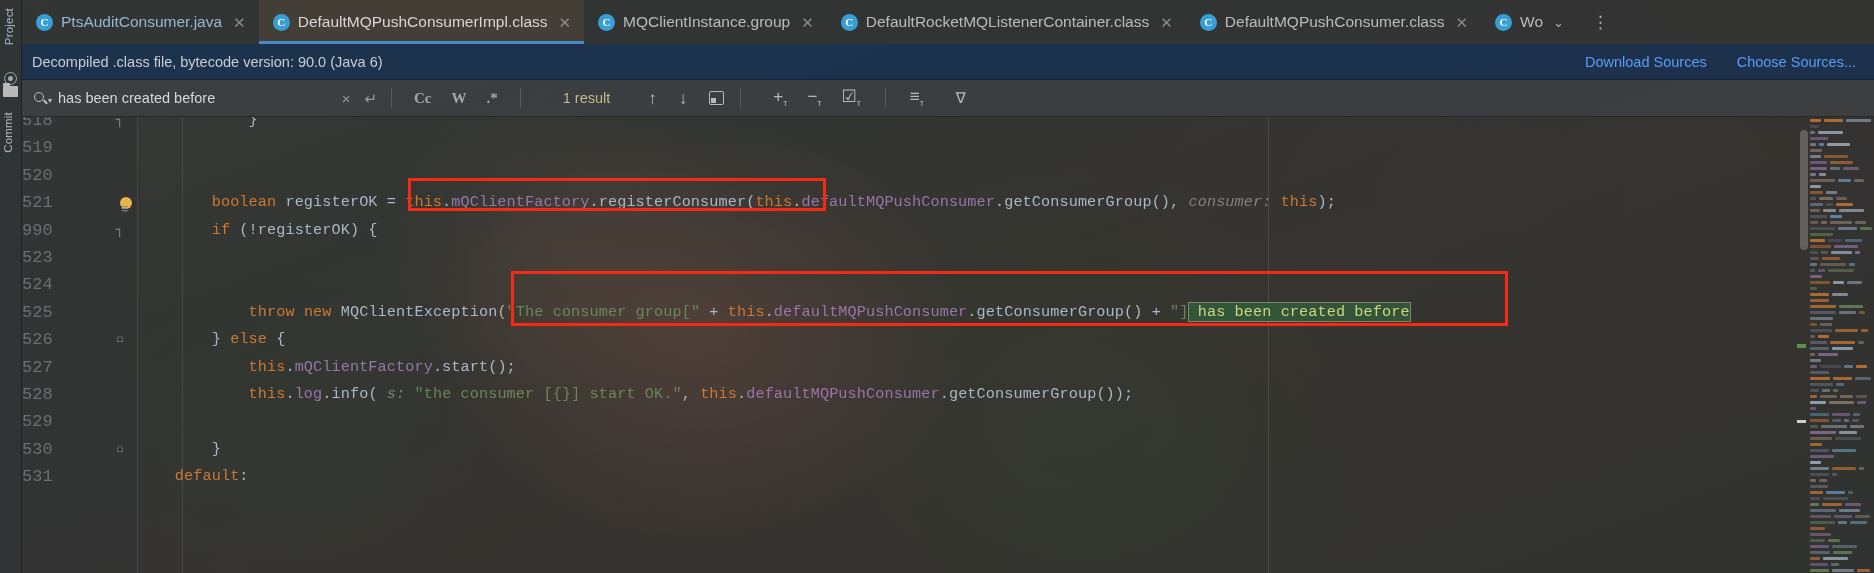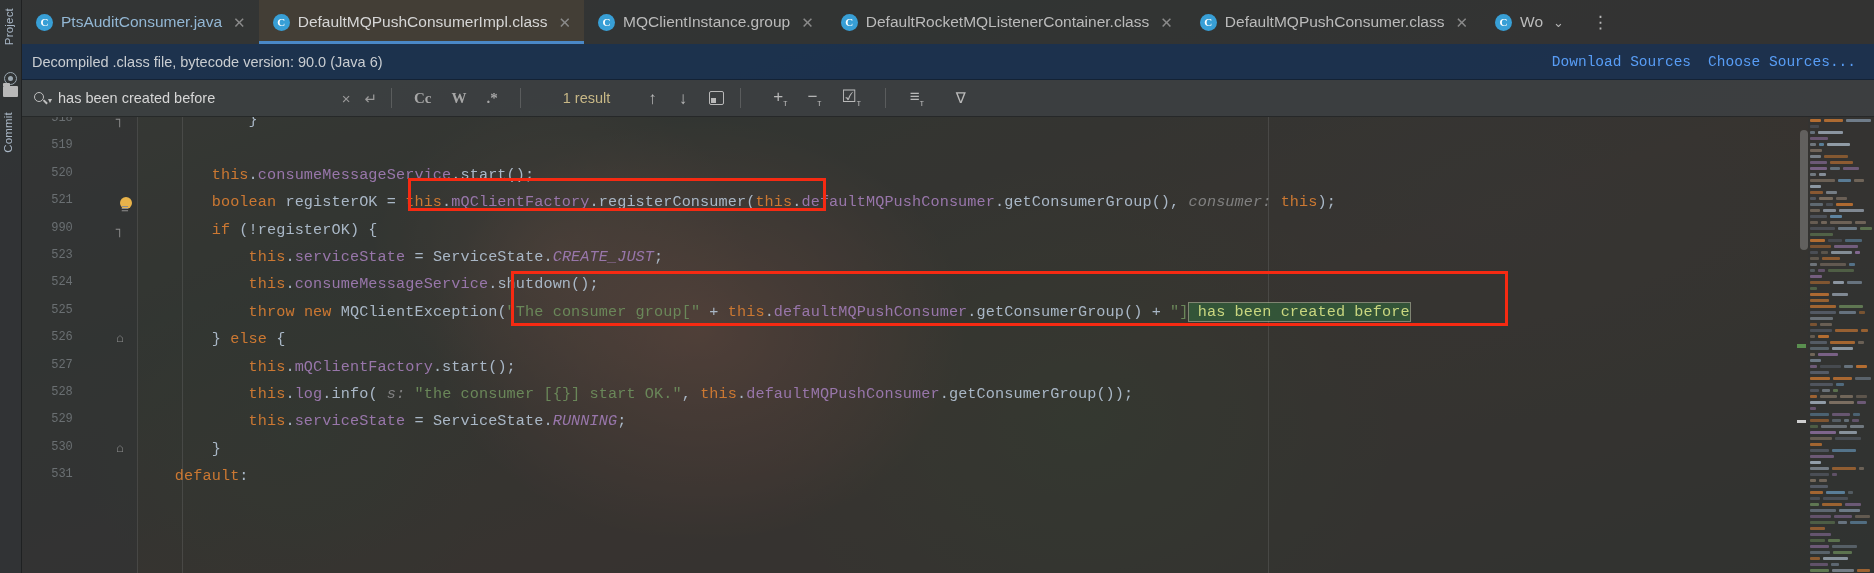--- a/index.html
+++ b/index.html
@@ -125,21 +125,21 @@
     position: absolute; left: 22px; top: 44px;
     width: 1852px; height: 36px;
     background: rgba(27,50,80,0.93);
     border-bottom: 1px solid rgba(0,0,0,0.30);
     z-index: 19;
     display: flex; align-items: center;
     padding: 0 18px 0 10px;
   }
   #notify-text { color: #c9cdd1; font-size: 14.5px; }
   .notify-actions {
-    margin-left: auto; display: flex; gap: 17px; font-family: Liberation Mono, monospace;
+    margin-left: auto; display: flex; gap: 30px;
   }
   .notify-link {
     color: #589df6; font-size: 14.5px;
   }
 
   
   #searchbar {
     position: absolute; left: 22px; top: 80px;
     width: 1852px; height: 37px;
     background: rgba(60,63,65,0.95);
@@ -218,22 +218,22 @@
     width: 115px; height: 456px;
     background: rgba(49,51,53,0.55);
   }
   #gutter-sep {
     position: absolute; left: 115px; top: 0;
     width: 1px; height: 456px;
     background: rgba(90,90,90,0.5);
   }
   .ln {
     position: absolute; left: 0; width: 80px;
-    text-align: center;
-    color: #6a6f72; font-size: 12px;
+    text-align: left;
+    color: #6a6f72; font-size: 17px;
     font-family: "Liberation Mono", monospace;
   }
   .bulb {
     position: absolute; left: 98px;
     width: 12px; height: 12px; border-radius: 50%;
     background: #e8b34a;
   }
   .fold-brace {
     position: absolute; left: 94px;
     color: #8d8d8d; font-size: 13px;
@@ -422,30 +422,26 @@
         <div class="ln" style="top: 322.8px;">530</div>
         <div class="fold-brace" style="top: 323.8px;">⌂</div>
         <div class="ln" style="top: 350.2px;">531</div>
       </div>
     <div id="gutter-sep"></div>
     <div class="guide" style="left:160px;"></div>
     <div class="guide" style="left:1246px;"></div>
     <div class="code-area" id="code-area">
         <div class="cl" style="top: -6px;"><span class="plain">            }</span></div>
         <div class="cl" style="top: 21.4px;"></div>
-        <div class="cl" style="top: 48.8px;"><span class="plain">        </span><span class="kw">this</span><span class="plain">.</span><span class="fld">consumeMessageService</span><span class="plain">.</span><span class="plain">start</span><span class="plain">();</span></div>
         <div class="cl" style="top: 76.2px;"><span class="plain">        </span><span class="kw">boolean</span><span class="plain"> registerOK = </span><span class="kw">this</span><span class="plain">.</span><span class="fld">mQClientFactory</span><span class="plain">.</span><span class="plain">registerConsumer</span><span class="plain">(</span><span class="kw">this</span><span class="plain">.</span><span class="fld">defaultMQPushConsumer</span><span class="plain">.</span><span class="plain">getConsumerGroup</span><span class="plain">(), </span><span class="param-hint">consumer:</span><span class="plain"> </span><span class="kw">this</span><span class="plain">);</span></div>
         <div class="cl" style="top: 103.6px;"><span class="plain">        </span><span class="kw">if</span><span class="plain"> (!registerOK) {</span></div>
-        <div class="cl" style="top: 131px;"><span class="plain">            </span><span class="kw">this</span><span class="plain">.</span><span class="fld">serviceState</span><span class="plain"> = ServiceState.</span><span class="ital">CREATE_JUST</span><span class="plain">;</span></div>
-        <div class="cl" style="top: 158.4px;"><span class="plain">            </span><span class="kw">this</span><span class="plain">.</span><span class="fld">consumeMessageService</span><span class="plain">.</span><span class="plain">shutdown</span><span class="plain">();</span></div>
         <div class="cl" style="top: 185.8px;"><span class="plain">            </span><span class="kw">throw</span><span class="plain"> </span><span class="kw">new</span><span class="plain"> MQClientException(</span><span class="str">"The consumer group["</span><span class="plain"> + </span><span class="kw">this</span><span class="plain">.</span><span class="fld">defaultMQPushConsumer</span><span class="plain">.</span><span class="plain">getConsumerGroup</span><span class="plain">() + </span><span class="str">"]</span><span class="hl-match"> has been created before</span></div>
         <div class="cl" style="top: 213.2px;"><span class="plain">        } </span><span class="kw">else</span><span class="plain"> {</span></div>
         <div class="cl" style="top: 240.6px;"><span class="plain">            </span><span class="kw">this</span><span class="plain">.</span><span class="fld">mQClientFactory</span><span class="plain">.</span><span class="plain">start</span><span class="plain">();</span></div>
         <div class="cl" style="top: 268px;"><span class="plain">            </span><span class="kw">this</span><span class="plain">.</span><span class="fld">log</span><span class="plain">.</span><span class="plain">info</span><span class="plain">( </span><span class="param-hint">s:</span><span class="plain"> </span><span class="str">"the consumer [{}] start OK."</span><span class="plain">, </span><span class="kw">this</span><span class="plain">.</span><span class="fld">defaultMQPushConsumer</span><span class="plain">.</span><span class="plain">getConsumerGroup</span><span class="plain">());</span></div>
-        <div class="cl" style="top: 295.4px;"><span class="plain">            </span><span class="kw">this</span><span class="plain">.</span><span class="fld">serviceState</span><span class="plain"> = ServiceState.</span><span class="ital">RUNNING</span><span class="plain">;</span></div>
         <div class="cl" style="top: 322.8px;"><span class="plain">        }</span></div>
         <div class="cl" style="top: 350.2px;"><span class="plain">    </span><span class="kw">default</span><span class="plain">:</span></div>
       </div>
   </div>
 
   <div class="redbox" style="left:408px; top:178px; width:418px; height:33px;"></div>
   <div class="redbox" style="left:511px; top:271px; width:997px; height:55px;"></div>
 
   <div id="minimap">
       <div class="mm-line" style="left: 2px; top: 2px; width: 11px; background: rgb(204, 120, 50); opacity: 0.844837;"></div>

